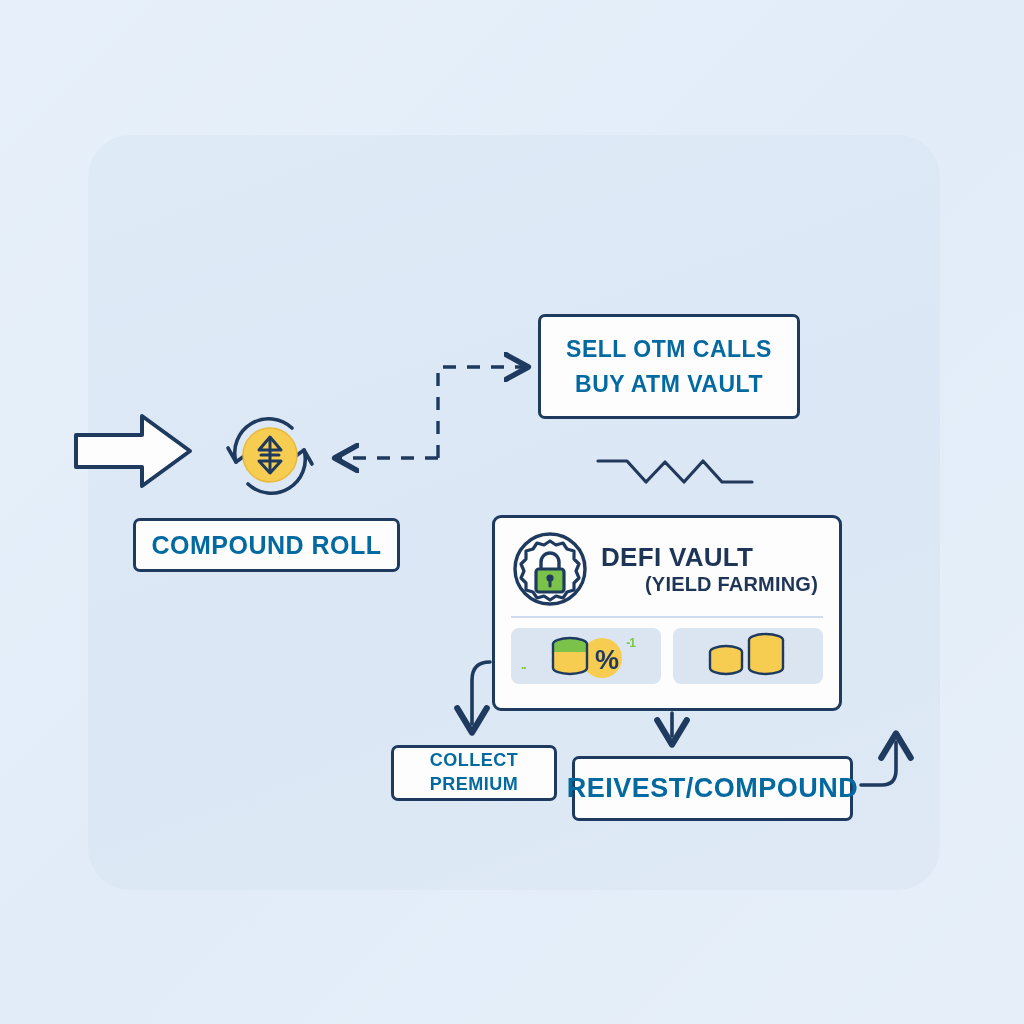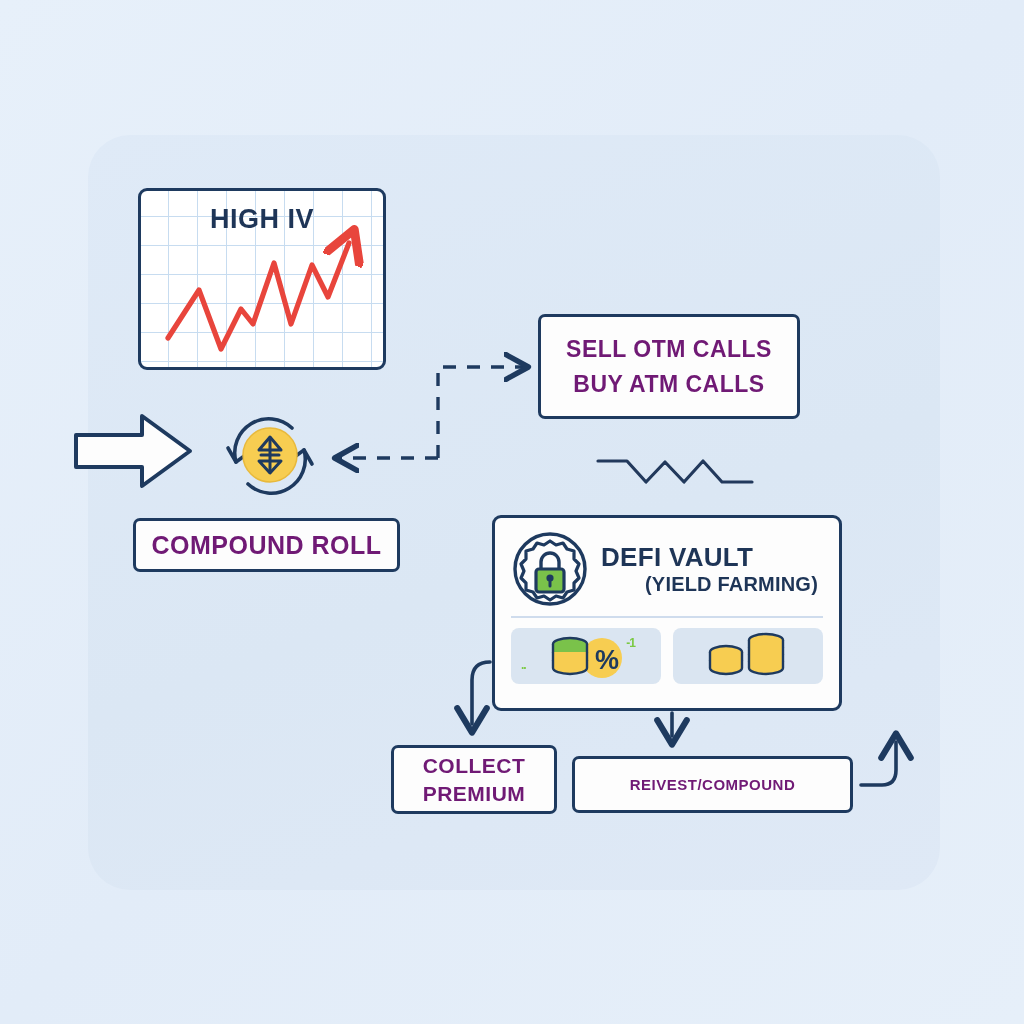--- a/index.html
+++ b/index.html
@@ -30,21 +30,21 @@
   .node {
     position: absolute;
     background: #fdfdfd;
     border: 3px solid #1e3a5f;
     border-radius: 7px;
     box-sizing: border-box;
     display: flex;
     flex-direction: column;
     align-items: center;
     justify-content: center;
-    color: #701a75;
+    color: #0369a1;
     font-weight: bold;
     letter-spacing: 0.5px;
     text-align: center;
     line-height: 1.32;
   }
   
   .iv-card {
     position: absolute;
     left: 138px;
     top: 188px;
@@ -82,26 +82,26 @@
   .box-sell {
     left: 538px; top: 314px; width: 262px; height: 105px;
     font-size: 23px;
   }
   .box-sell .ln { display: block; padding: 2px 0; }
   .box-roll {
     left: 133px; top: 518px; width: 267px; height: 54px;
     font-size: 25px;
   }
   .box-collect {
-    left: 391px; top: 745px; width: 166px; height: 69px;
-    font-size: 21px;
+    left: 391px; top: 745px; width: 166px; height: 56px;
+    font-size: 18px;
   }
   .box-reinvest {
-    left: 572px; top: 756px; width: 281px; height: 57px;
-    font-size: 15px;
+    left: 572px; top: 756px; width: 281px; height: 65px;
+    font-size: 27px;
   }
 
   
   .vault {
     position: absolute;
     left: 492px;
     top: 515px;
     width: 350px;
     height: 196px;
     background: #fdfdfd;
@@ -185,32 +185,20 @@
 
     <path d="M598,461 L627,461 L646,482 L665,462 L684,482 L703,461 L722,482 L752,482" fill="none" stroke="#22395c" stroke-width="3.2" stroke-linecap="round" stroke-linejoin="round"></path>
 
     <path d="M490,662 Q472,662 472,680 L472,724" fill="none" stroke="#1e3a5f" stroke-width="3.6" stroke-linecap="round" marker-end="url(#ahs)"></path>
 
     <path d="M672,713 L672,736" fill="none" stroke="#1e3a5f" stroke-width="3.6" stroke-linecap="round" marker-end="url(#ahs)"></path>
 
     <path d="M861,785 L882,785 Q896,785 896,770 L896,742" fill="none" stroke="#1e3a5f" stroke-width="3.6" stroke-linecap="round" marker-end="url(#ahs)"></path>
   </svg>
 
-  <div class="iv-card">
-    <div class="iv-grid"></div>
-    <div class="iv-title">HIGH IV</div>
-    <svg class="iv-svg" width="248" height="182" viewBox="0 0 248 182">
-      <defs>
-        <marker id="redarrow" markerWidth="8" markerHeight="8" refX="3.6" refY="4" orient="auto">
-          <path d="M0.6,0.7 L6.4,4 L0.6,7.3" fill="none" stroke="#e8453c" stroke-width="1.7" stroke-linecap="round" stroke-linejoin="round"></path>
-        </marker>
-      </defs>
-      <path d="M27,147 L58,99 L80,158 L100,118 L112,133 L133,72 L150,133 L171,74 L187,106 L208,52" fill="none" stroke="#e8453c" stroke-width="5.2" stroke-linecap="round" stroke-linejoin="round" marker-end="url(#redarrow)"></path>
-    </svg>
-  </div>
 
   <svg style="position:absolute;left:70px;top:408px;" width="128" height="86">
     <path d="M6,27 L72,27 L72,8 L120,43 L72,78 L72,59 L6,59 Z" fill="#fdfdfd" stroke="#1e3a5f" stroke-width="4" stroke-linejoin="round"></path>
   </svg>
 
   <svg style="position:absolute;left:214px;top:404px;" width="112" height="102">
     <g fill="none" stroke="#1e3a5f" stroke-width="3.6" stroke-linecap="round">
       <path d="M22,58 A34,34 0 0 1 78,24"></path>
       <path d="M90,46 A34,34 0 0 1 34,80"></path>
     </g>
@@ -220,21 +208,21 @@
     <g fill="none" stroke="#1e3a5f" stroke-width="3" stroke-linejoin="round" stroke-linecap="round">
       <path d="M56,33 L45,46 L67,46 Z"></path>
       <path d="M56,69 L45,57 L67,57 Z"></path>
       <path d="M56,34 L56,68"></path>
       <path d="M47,51 L65,51"></path>
     </g>
   </svg>
 
   <div class="node box-sell">
     <span class="ln">SELL OTM CALLS</span>
-    <span class="ln">BUY ATM CALLS</span>
+    <span class="ln">BUY ATM VAULT</span>
   </div>
 
   <div class="node box-roll">
     <span>COMPOUND ROLL</span>
   </div>
 
   <div class="vault">
     <div class="vault-head">
       <svg width="78" height="78" viewBox="0 0 78 78">
         <circle cx="39" cy="39" r="35" fill="#fdfdfd" stroke="#1e3a5f" stroke-width="3.4"></circle>

